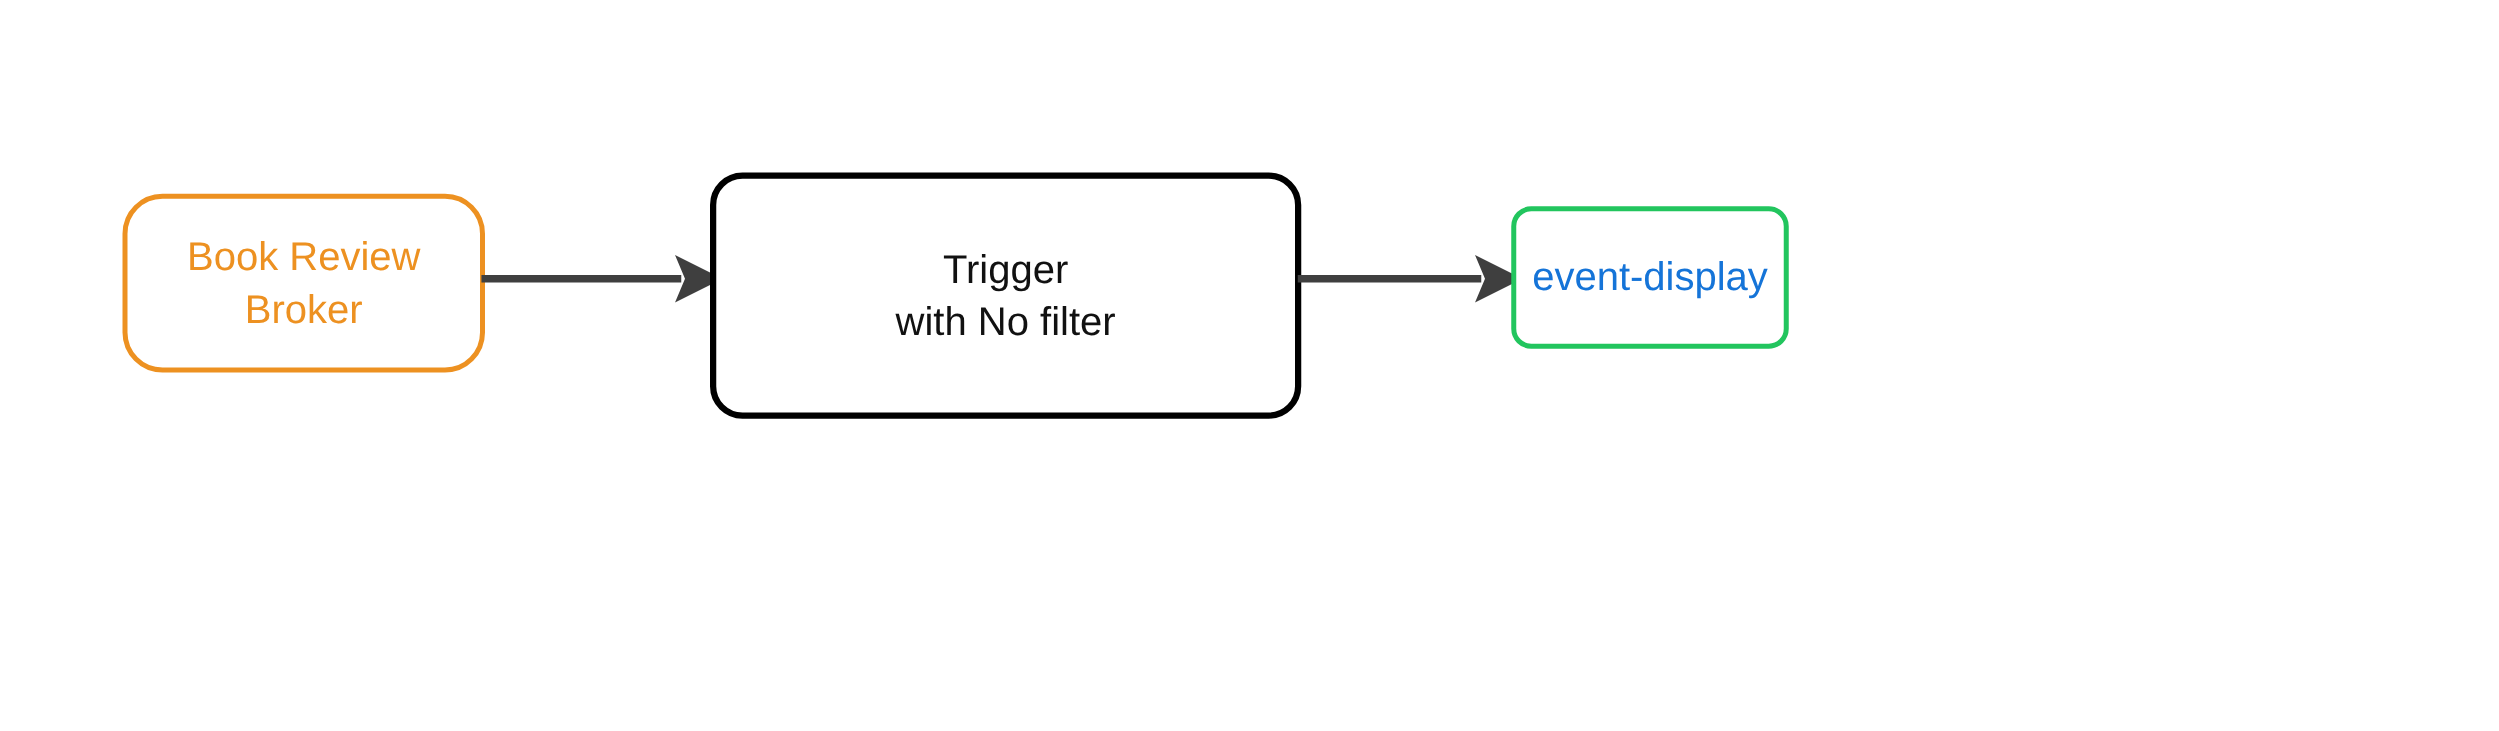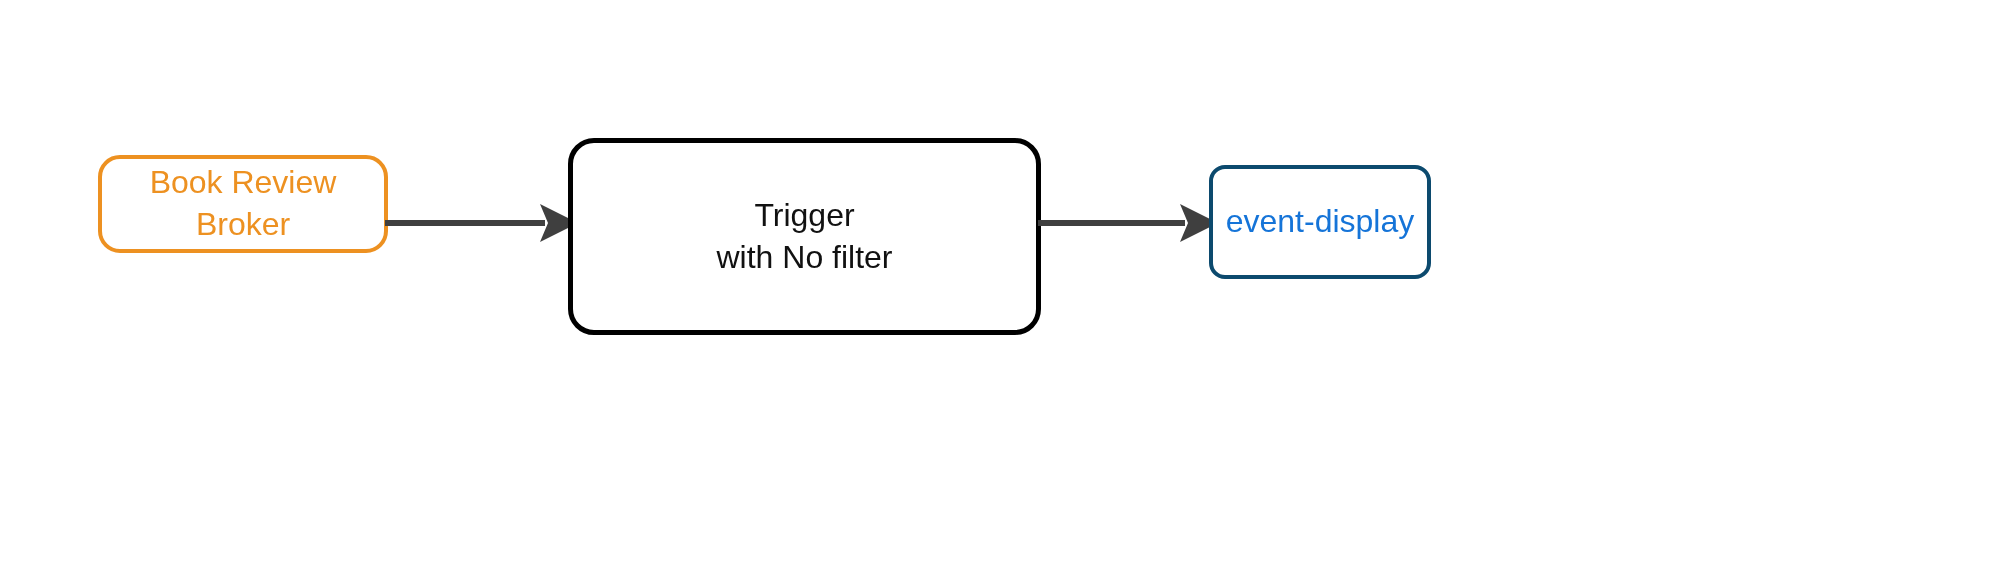--- a/index.html
+++ b/index.html
@@ -28,23 +28,23 @@
     background: #ffffff;
     line-height: 1.30;
     white-space: pre-line;
   }
 
   
   #node-source {
     left: 98px;
     top: 155px;
     width: 290px;
-    height: 98px;
+    height: 143px;
     border: 4px solid #ED9121;
-    border-radius: 22px;
+    border-radius: 32px;
     color: #ED9121;
     font-size: 32px;
   }
 
   
   #node-trigger {
     left: 568px;
     top: 138px;
     width: 473px;
     height: 197px;
@@ -53,21 +53,21 @@
     color: #111111;
     font-size: 32px;
   }
 
   
   #node-sink {
     left: 1209px;
     top: 165px;
     width: 222px;
     height: 114px;
-    border: 4px solid #0c4a6e;
+    border: 4px solid #22c55e;
     border-radius: 16px;
     color: #1574D8;
     font-size: 32px;
   }
 
   
   .edge {
     position: absolute;
     pointer-events: none;
   }

